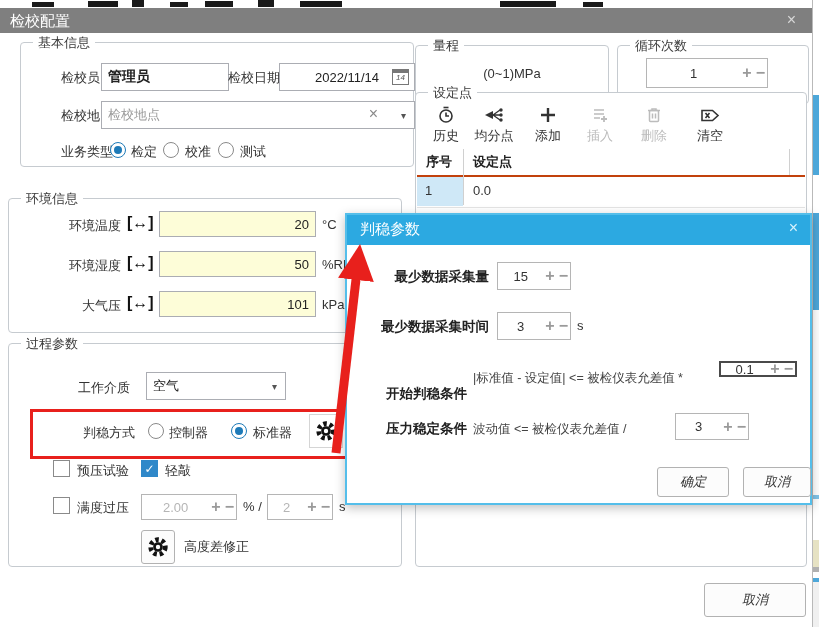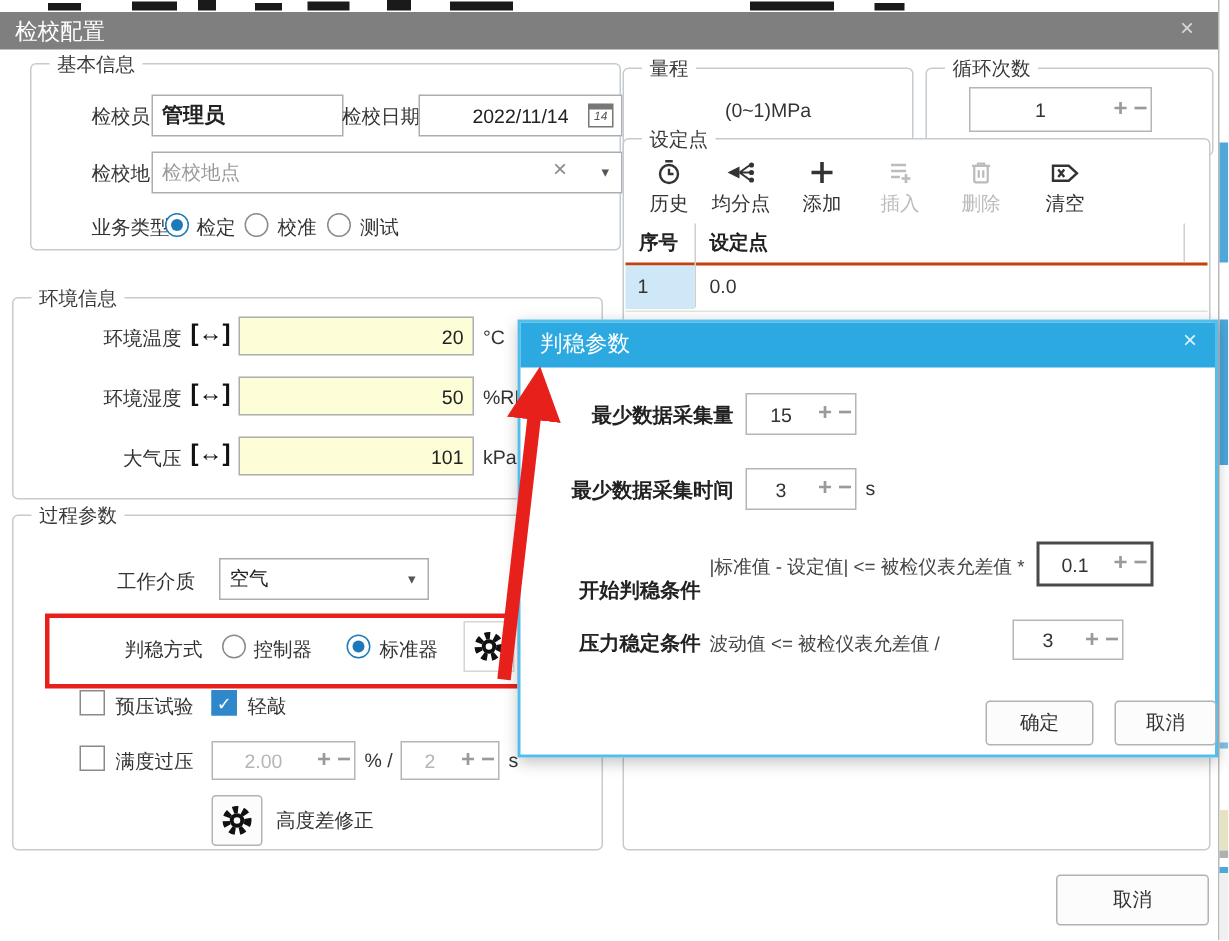--- a/index.html
+++ b/index.html
@@ -28,21 +28,21 @@
   .spinner.disabled .spin-val{color:#b5b5b5;}
   
   .radio{position:absolute;width:16px;height:16px;border:1px solid #8a8a8a;border-radius:50%;background:#fff;box-sizing:border-box;}
   .radio.sel{border-color:#1d7ab8;}
   .radio.sel::after{content:"";position:absolute;left:3px;top:3px;right:3px;bottom:3px;background:#1d7ab8;border-radius:50%;}
   .checkbox{position:absolute;width:17px;height:17px;border:1px solid #8a8a8a;background:#fff;box-sizing:border-box;
             display:flex;align-items:center;justify-content:center;font-size:12px;color:#fff;}
   .checkbox.checked{background:#2f88c9;border-color:#2f88c9;}
   
   .btn{position:absolute;border:1px solid #b2b2b2;border-radius:3px;background:#fcfcfc;
-       display:flex;align-items:center;justify-content:center;font-size:13px;color:#333;cursor:default;}
+       display:flex;align-items:center;justify-content:center;font-size:13px;color:#333;cursor:default;font-style:italic;}
   .tbtn{position:absolute;width:56px;text-align:center;color:#333;cursor:default;}
   .tbtn .ic{height:20px;display:flex;align-items:center;justify-content:center;}
   .tbtn .tl{font-size:13px;margin-top:2px;}
   .tbtn.disabled{color:#bcbcbc;}
   
   .th{position:absolute;font-weight:bold;font-size:13px;color:#222;}
   .vsep{position:absolute;width:1px;background:#d0d0d0;}
   
   .dialog{position:absolute;left:345px;top:213px;width:467px;height:292px;background:#fff;
           border:2px solid #54beea;box-sizing:border-box;box-shadow:0 3px 10px rgba(0,0,0,.25);z-index:20;}
@@ -316,21 +316,21 @@
     <span class="dlabel" style="left:10px;top:103px;width:132px;">最少数据采集时间</span>
     <div class="spinner" style="left:150px;top:97px;width:74px;height:28px;">
       <span class="spin-val">3</span>
       <span class="spin-ic">+</span>
       <span class="spin-ic">−</span>
     </div>
     <span class="lbl" style="left:230px;top:103px;">s</span>
 
     <span class="dlabel" style="left:20px;top:170px;width:100px;">开始判稳条件</span>
     <span class="dcond" style="left:126px;top:155px;">|标准值 - 设定值| &lt;= 被检仪表允差值 *</span>
-    <div class="spinner focused" style="left:344px;top:146px;width:78px;height:30px;">
+    <div class="spinner focused" style="left:372px;top:146px;width:78px;height:16px;">
       <span class="spin-val">0.1</span>
       <span class="spin-ic">+</span>
       <span class="spin-ic">−</span>
     </div>
 
     <span class="dlabel" style="left:20px;top:205px;width:100px;">压力稳定条件</span>
     <span class="dcond" style="left:126px;top:206px;">波动值 &lt;= 被检仪表允差值 /</span>
     <div class="spinner" style="left:328px;top:198px;width:74px;height:27px;">
       <span class="spin-val">3</span>
       <span class="spin-ic">+</span>

